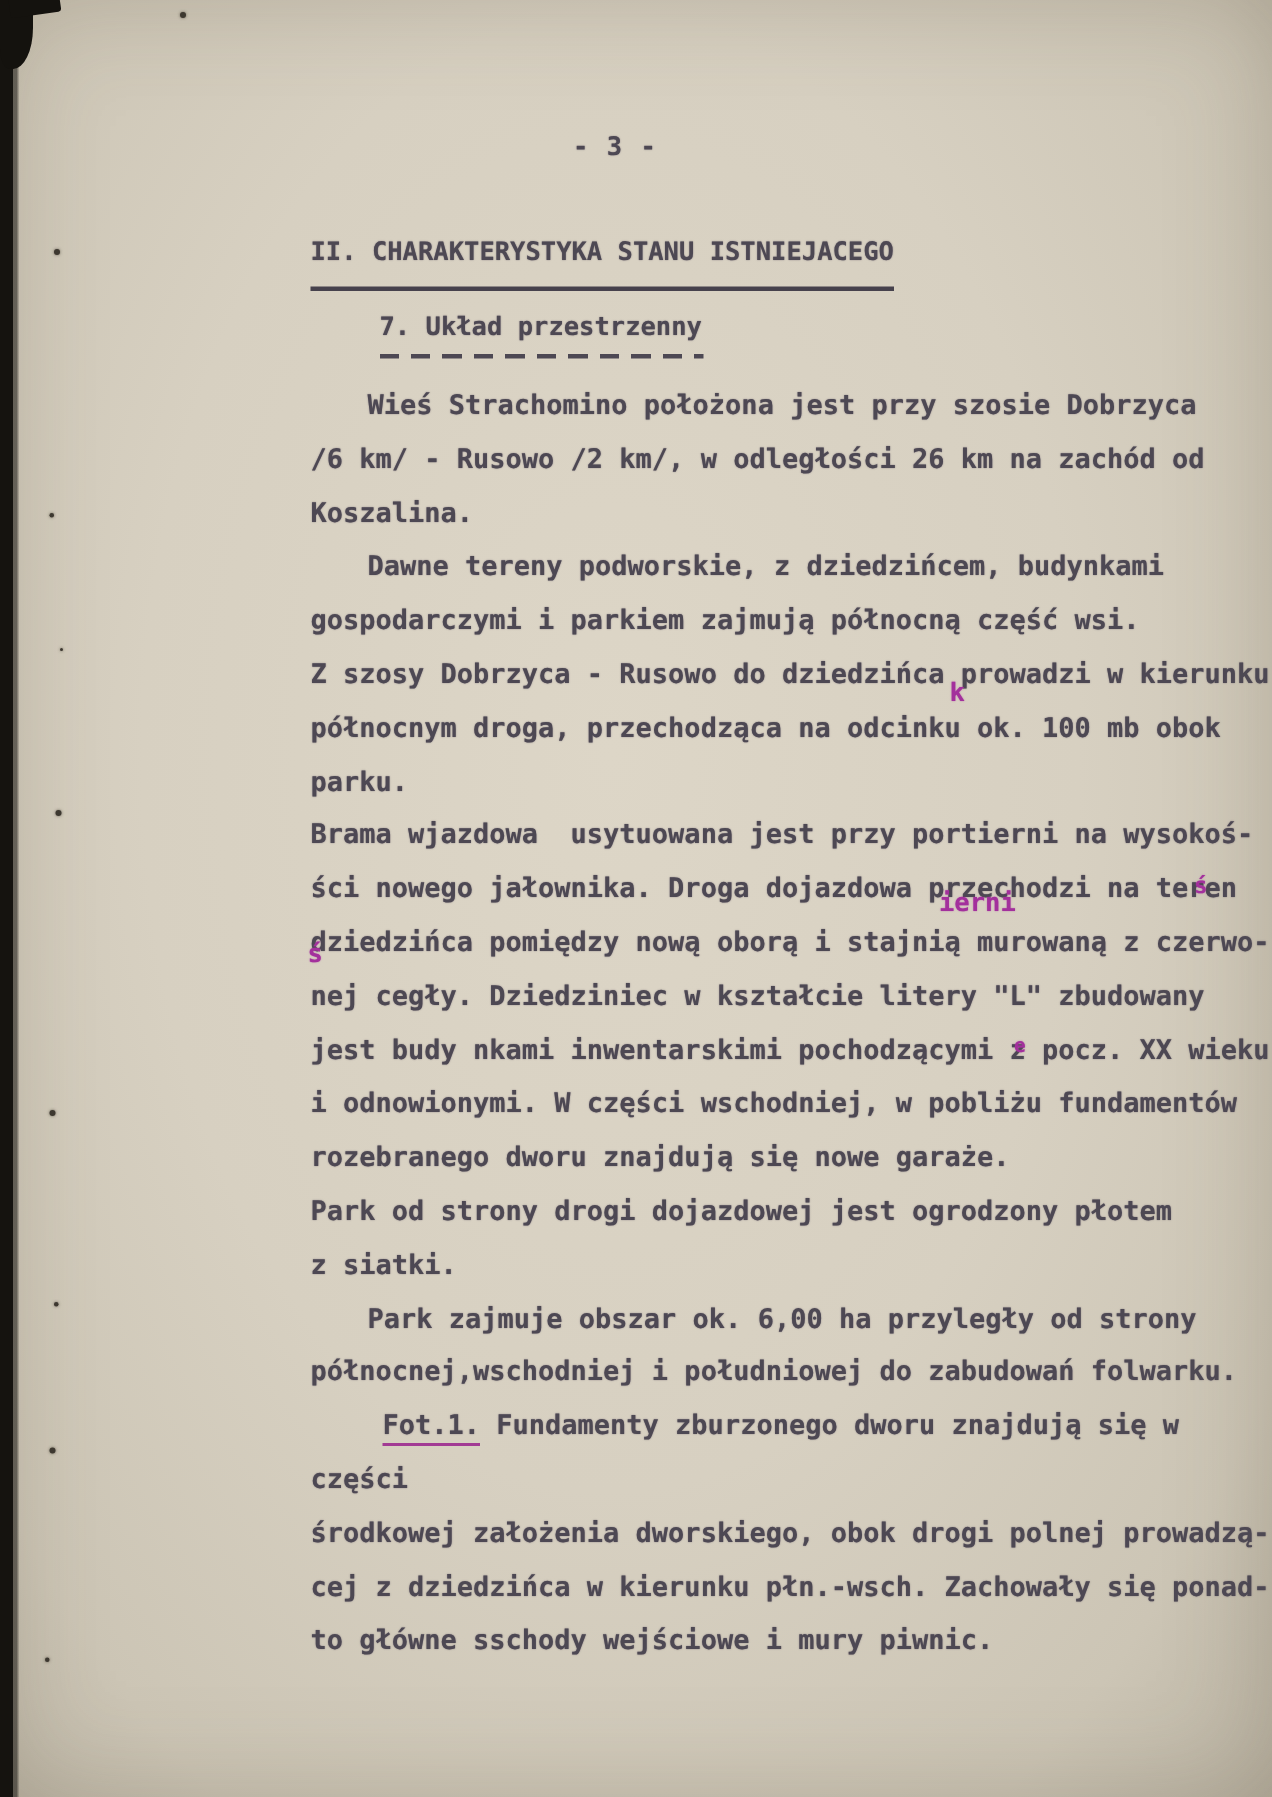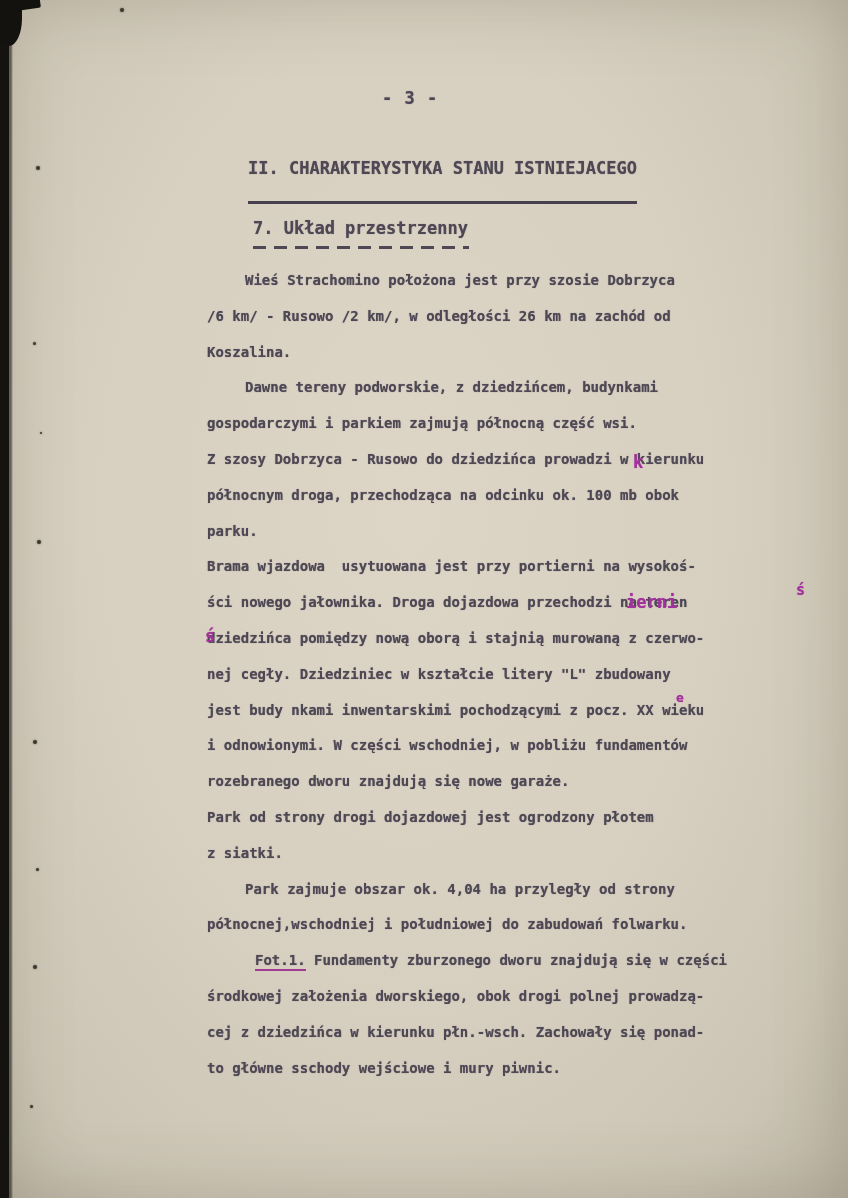--- a/index.html
+++ b/index.html
@@ -45,33 +45,32 @@
     font-size: 17px; letter-spacing: 1px;
   }
   .content {
     position: absolute; left: 207px; top: 150px; width: 640px;
   }
   .heading {
     display: inline-block;
     font-size: 17px;
     line-height: 36px;
     border-bottom: 3px solid #46414c;
-    padding-bottom: 15px;
-    margin-left: 41px;
+    padding-bottom: 5px;
   }
   .subheading-wrap { margin-left: 46px; margin-top: 9px; }
   .subheading { font-size: 17px; line-height: 30px; }
   .dash-underline {
     width: 216px; height: 3px; margin-top: 3px;
     background: repeating-linear-gradient(90deg, #4d4853 0 13px, transparent 13px 21px);
   }
   .paragraphs { margin-top: 14px; }
   .para {
     margin: 0;
-    font-size: 14px;
+    font-size: 18px;
     line-height: 35.8px;
     white-space: pre-wrap;
   }
   .para.indent { text-indent: 38px; }
   .fot-label {
     border-bottom: 2.5px solid #a23a94;
     padding-bottom: 1px;
     margin-left: 48px;
   }
   
@@ -128,21 +127,21 @@
 parku.</span></p>
       <p class="para"><span>Brama wjazdowa  usytuowana jest przy portierni na wysokoś-
 ści nowego jałownika. Droga dojazdowa przechodzi na teren
 dziedzińca pomiędzy nową oborą i stajnią murowaną z czerwo-
 nej cegły. Dziedziniec w kształcie litery "L" zbudowany
 jest budy nkami inwentarskimi pochodzącymi z pocz. XX wieku
 i odnowionymi. W części wschodniej, w pobliżu fundamentów
 rozebranego dworu znajdują się nowe garaże.</span></p>
       <p class="para"><span>Park od strony drogi dojazdowej jest ogrodzony płotem
 z siatki.</span></p>
-      <p class="para indent"><span>Park zajmuje obszar ok. 4,04 ha przyległy od strony
+      <p class="para indent"><span>Park zajmuje obszar ok. 6,00 ha przyległy od strony
 północnej,wschodniej i południowej do zabudowań folwarku.</span></p>
       <p class="para"><span class="fot-label">Fot.1.</span><span> Fundamenty zburzonego dworu znajdują się w części
 środkowej założenia dworskiego, obok drogi polnej prowadzą-
 cej z dziedzińca w kierunku płn.-wsch. Zachowały się ponad-
 to główne sschody wejściowe i mury piwnic.</span></p>
     </div>
 
   </div>
 
   <span class="ovl ovl-0">k</span>

